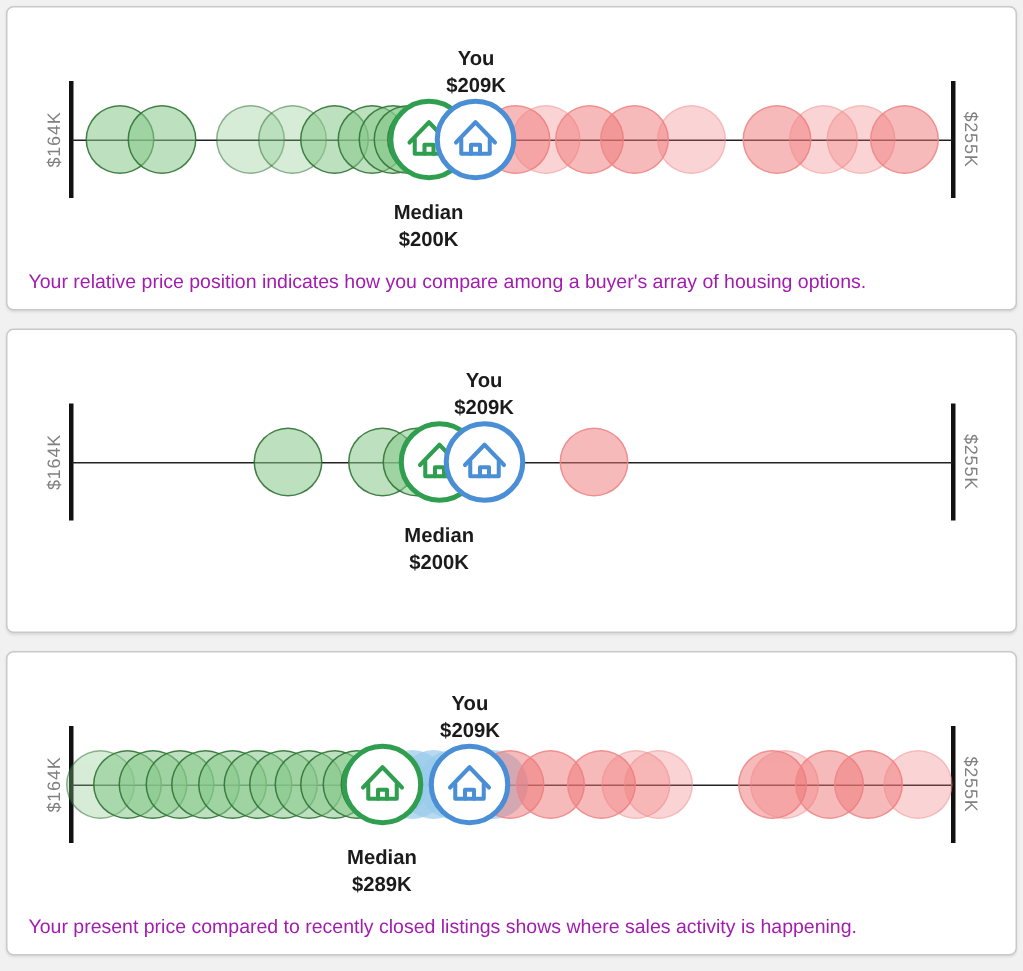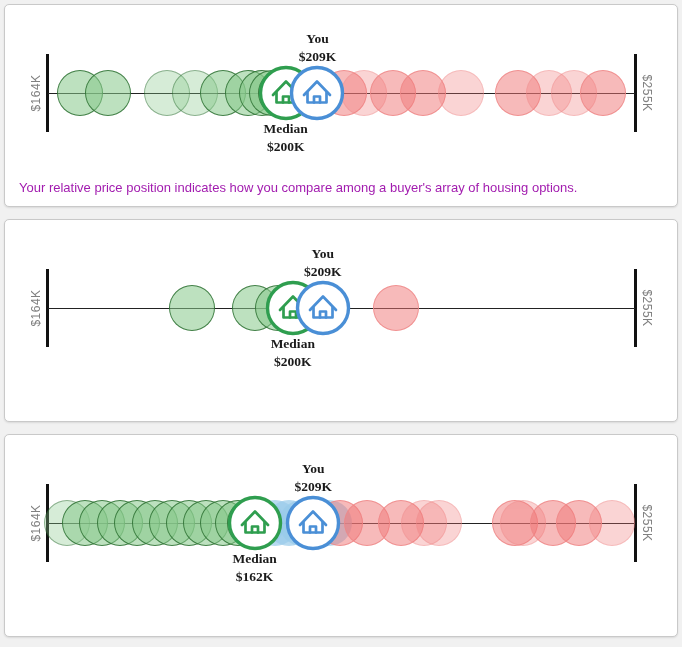--- a/index.html
+++ b/index.html
@@ -52,24 +52,24 @@
   .dot.lightblue{background:rgba(152,202,233,0.70);}
   .dot.light{opacity:0.62;}
   .marker{
     position:absolute;top:76px;width:60px;height:60px;
     transform:translate(-50%,-50%);
   }
   .marker svg{display:block;}
   .marker-labels{
     position:absolute;left:50%;transform:translateX(-50%);
     text-align:center;font-size:13.5px;font-weight:700;color:#1b1b1b;
-    line-height:1.35;white-space:nowrap;font-family:Liberation Serif, serif;
+    line-height:1.35;white-space:nowrap;
   }
   .marker-labels.above{bottom:57px;}
-  .marker-labels.below{top:57px;}
+  .marker-labels.below{top:70px;}
   .desc{
     margin:auto 0 0 0;
     font-size:13px;color:#a21caf;line-height:1.3;
   }
 </style>
 </head>
 <body>
 
 <div id="app">
   <section class="card">
@@ -214,31 +214,32 @@
           </div>
         <div class="marker median" style="left: 35.2%;">
           <svg width="60" height="60" viewBox="-30 -30 60 60">
             <circle cx="0" cy="0" r="25.5" fill="#ffffff" stroke-width="3.4" stroke="#2f9e4f"></circle>
             <path class="house" d="M -13 2 L 0 -11.5 L 13 2" fill="none" stroke-width="2.7" stroke-linecap="round" stroke-linejoin="round" stroke="#2f9e4f"></path>
             <path class="house" d="M -9.5 -0.5 L -9.5 9.5 L 9.5 9.5 L 9.5 -0.5" fill="none" stroke-width="2.7" stroke-linecap="round" stroke-linejoin="round" stroke="#2f9e4f"></path>
             <path class="house" d="M -3 9.5 L -3 3.5 L 3 3.5 L 3 9.5" fill="none" stroke-width="2.7" stroke-linecap="round" stroke-linejoin="round" stroke="#2f9e4f"></path>
           </svg>
           <div class="marker-labels below">
             <div>Median</div>
-            <div>$162K</div>
+            <div>$289K</div>
           </div>
         </div>
         <div class="marker you" style="left: 45.2%;">
           <svg width="60" height="60" viewBox="-30 -30 60 60">
             <circle cx="0" cy="0" r="25.5" fill="#ffffff" stroke-width="3.4" stroke="#4a8fd6"></circle>
             <path class="house" d="M -13 2 L 0 -11.5 L 13 2" fill="none" stroke-width="2.7" stroke-linecap="round" stroke-linejoin="round" stroke="#4a8fd6"></path>
             <path class="house" d="M -9.5 -0.5 L -9.5 9.5 L 9.5 9.5 L 9.5 -0.5" fill="none" stroke-width="2.7" stroke-linecap="round" stroke-linejoin="round" stroke="#4a8fd6"></path>
             <path class="house" d="M -3 9.5 L -3 3.5 L 3 3.5 L 3 9.5" fill="none" stroke-width="2.7" stroke-linecap="round" stroke-linejoin="round" stroke="#4a8fd6"></path>
           </svg>
           <div class="marker-labels above">
             <div>You</div>
             <div>$209K</div>
           </div>
         </div>
       </div>
     </div>
+    <p class="desc">Your present price compared to recently closed listings shows where sales activity is happening.</p>
   </section>
 </div>
 
 </body></html>

